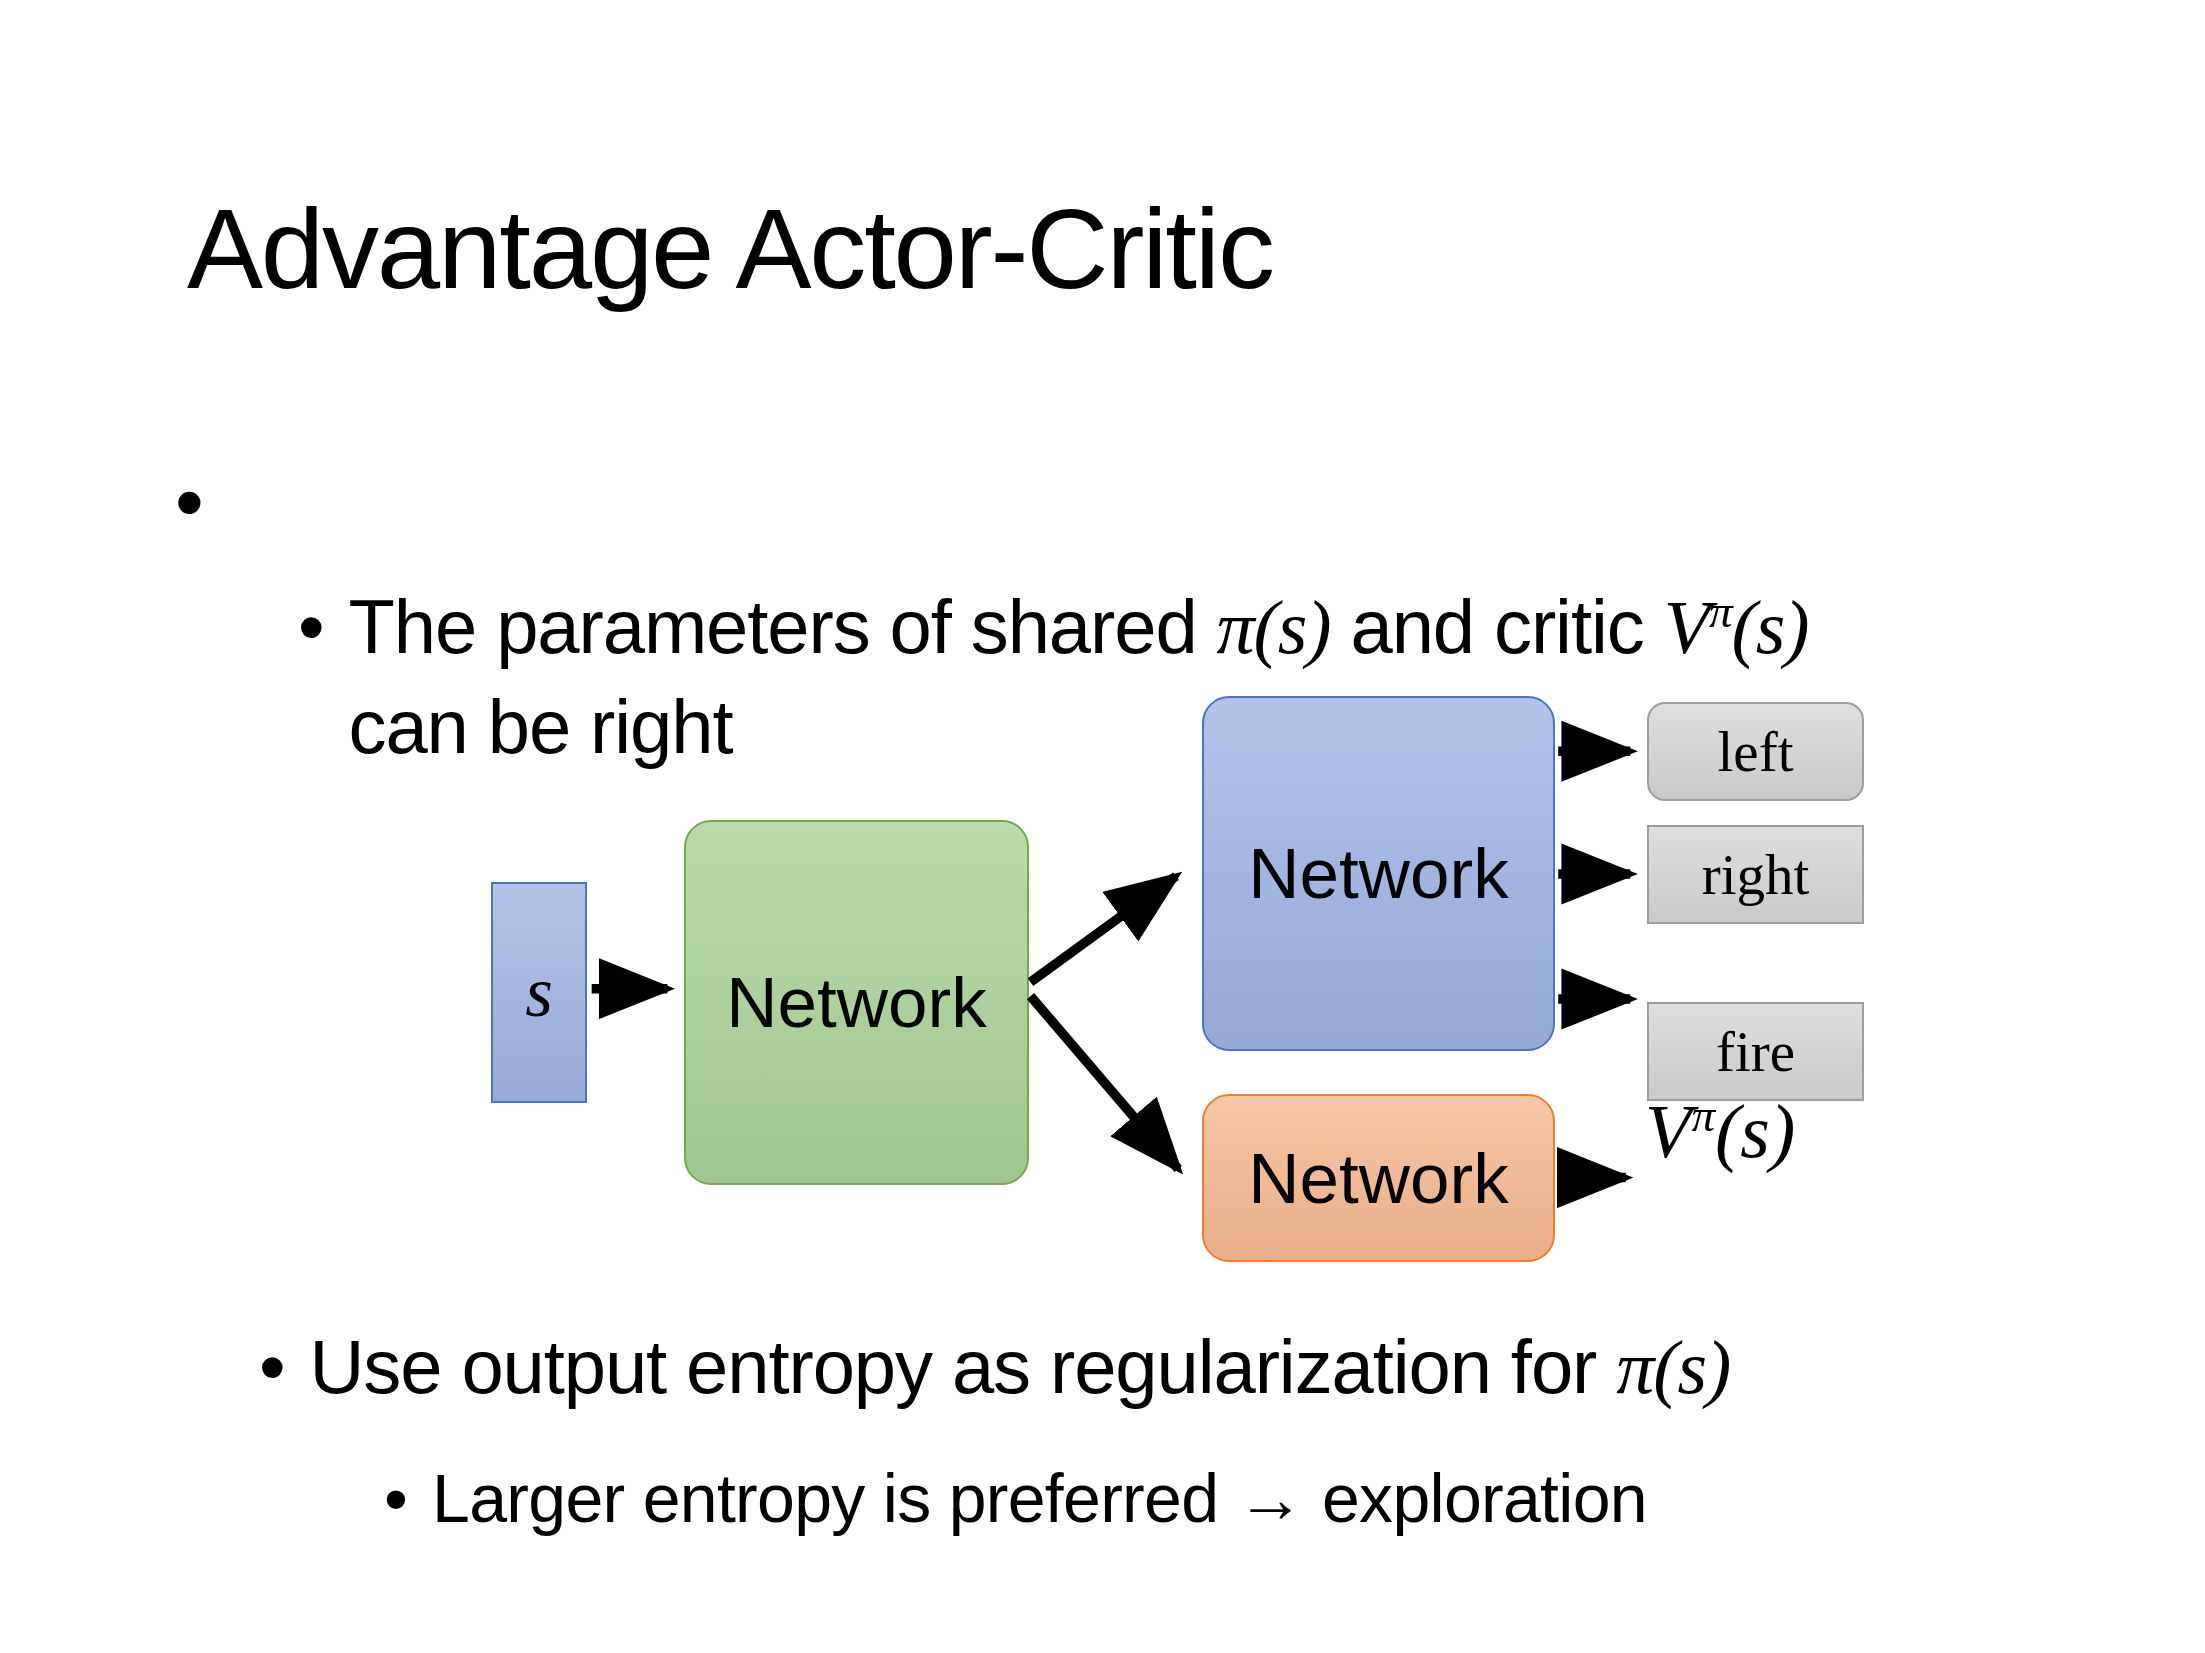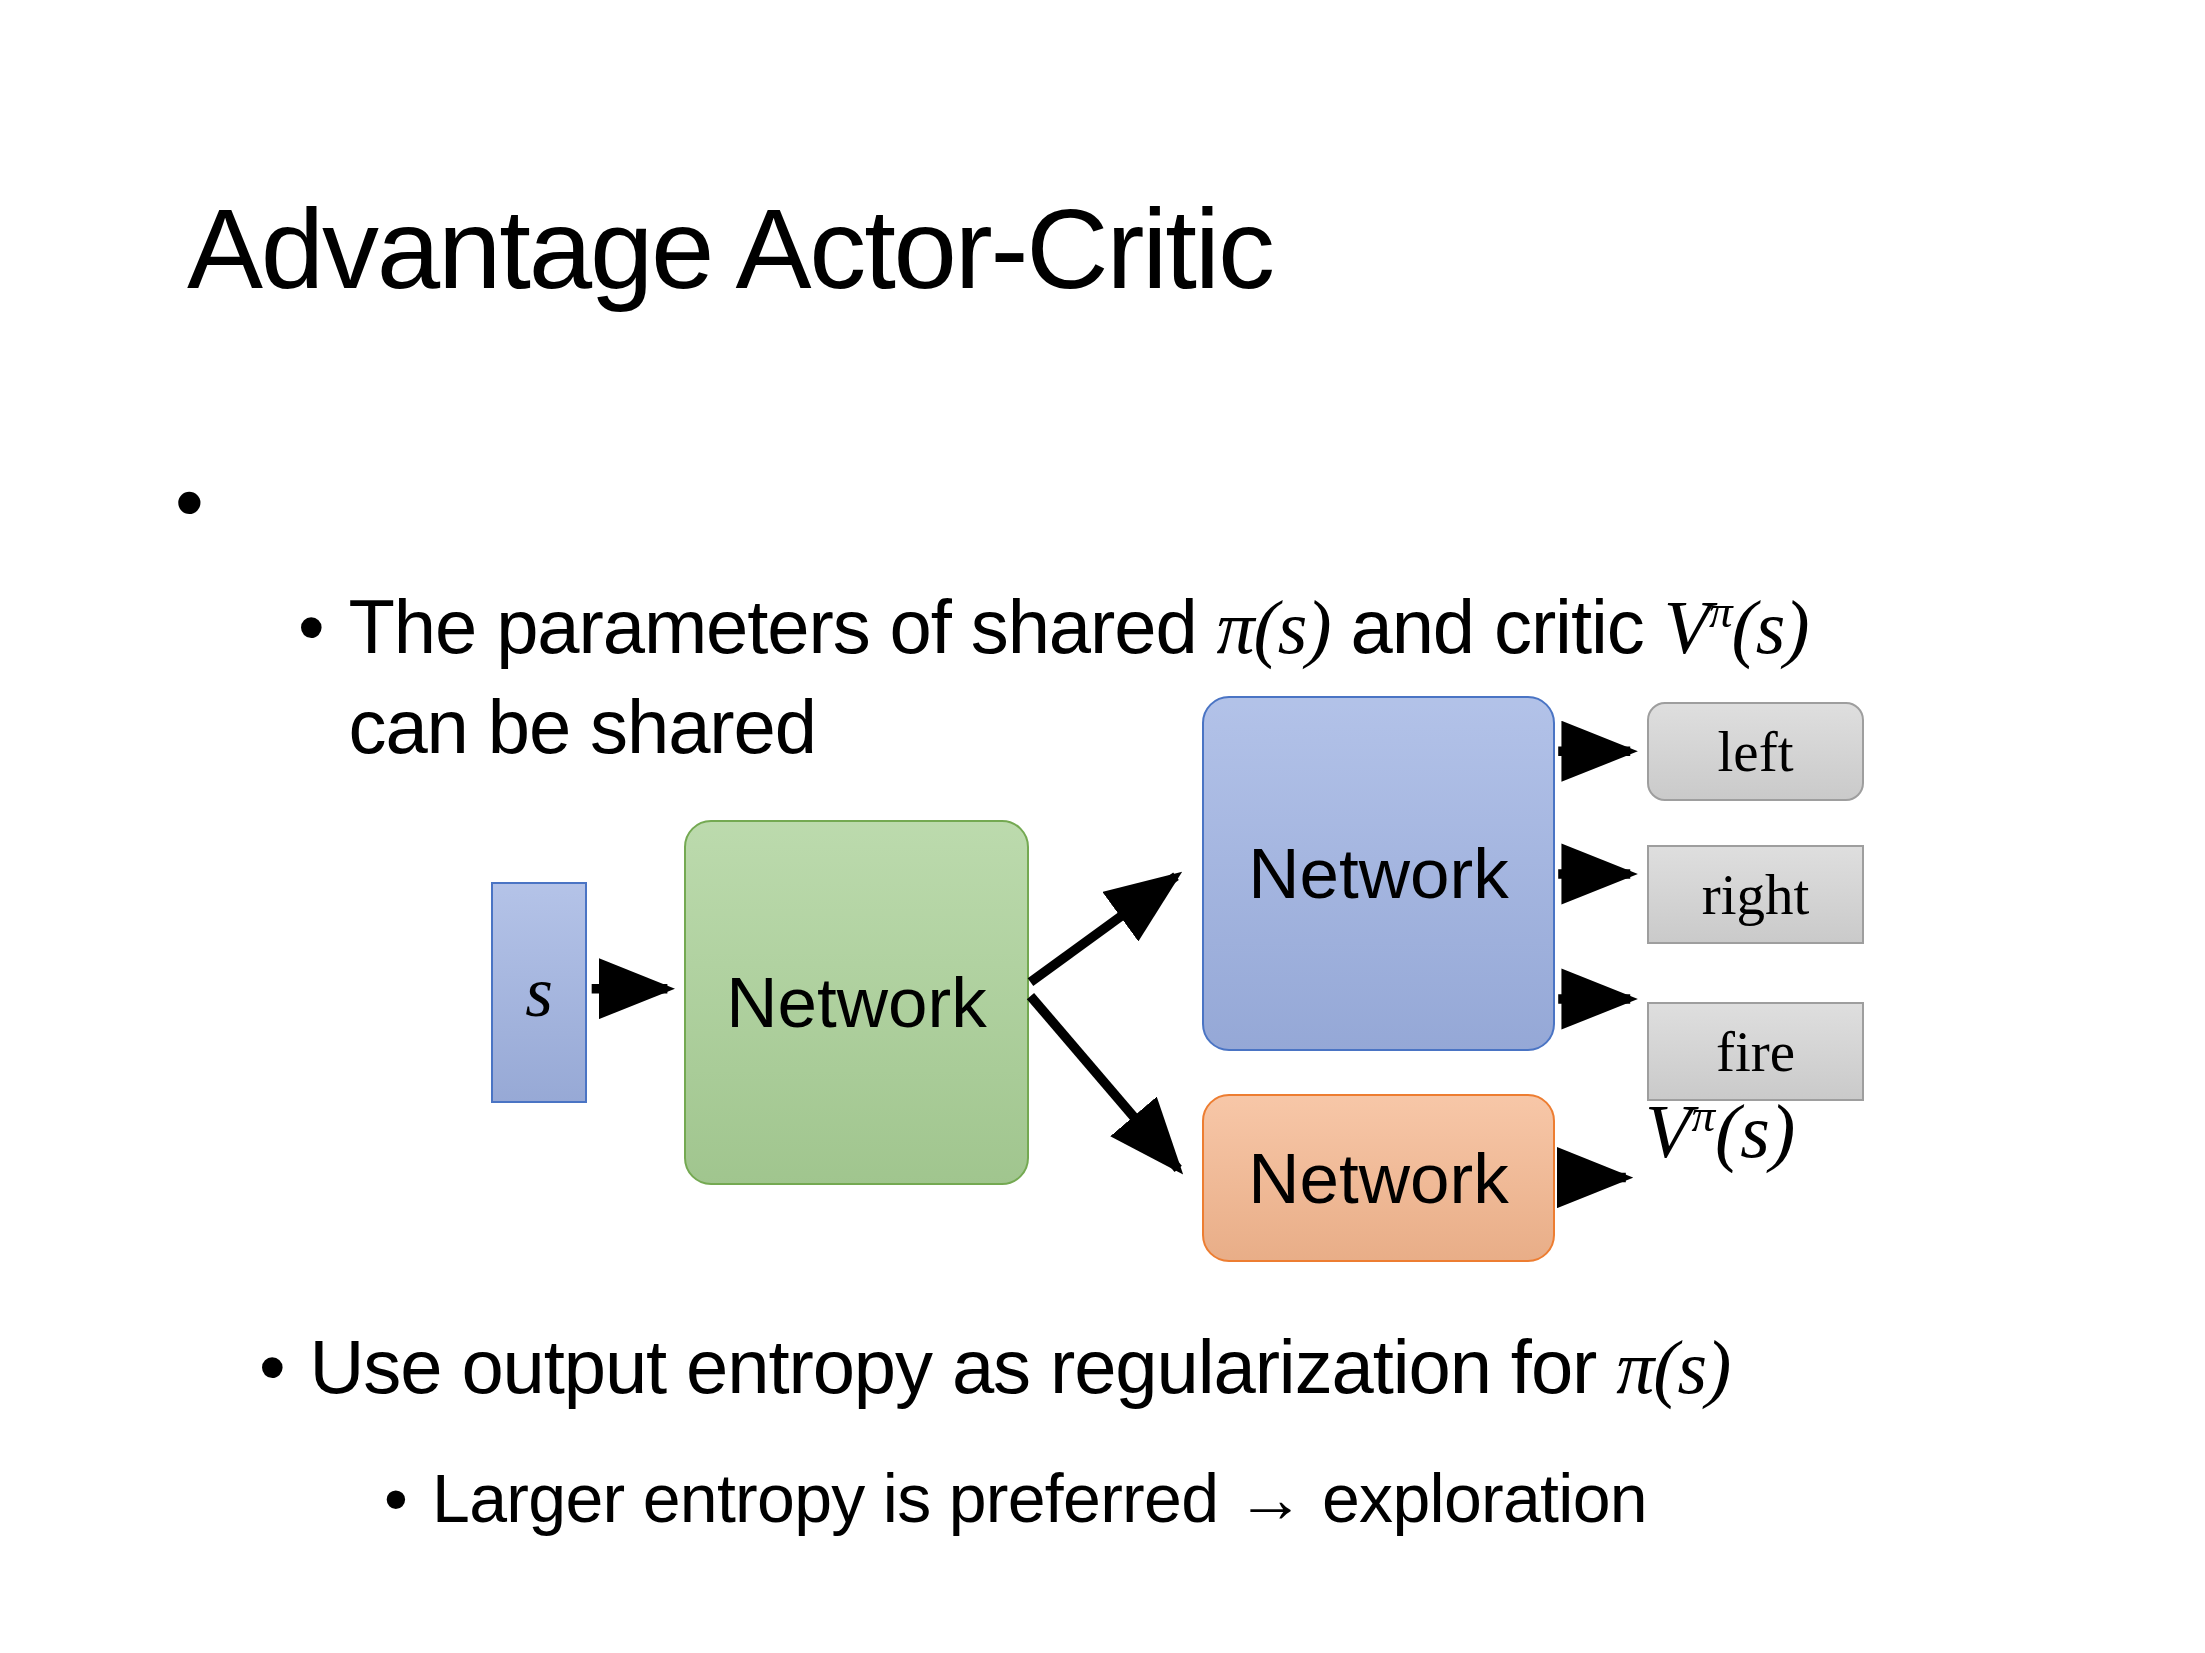--- a/index.html
+++ b/index.html
@@ -73,21 +73,21 @@
   <h1 class="title">Advantage Actor-Critic</h1>
 
   <div class="bullet-row lvl1" style="left:175px;top:448px;">
     <span class="bullet">•</span>
   </div>
 
   <div class="bullet-row lvl2" style="left:298px;top:577px;width:1713px;">
     <span class="bullet">•</span>
     <span>
       <span>The parameters of shared </span><span class="math"><span>π</span><span>(s)</span></span><span>  and critic </span><span class="math"><span>V</span><sup>π</sup><span>(s)</span></span><br>
-      <span>can be shared</span>
+      <span>can be right</span>
     </span>
   </div>
 
   <div class="box input-box" style="left:491px;top:882px;width:96px;height:221px;">
     <span class="math">s</span>
   </div>
 
   <div class="box net shared-box" style="left:684px;top:820px;width:345px;height:365px;">
     <span>Network</span>
   </div>
@@ -96,21 +96,21 @@
     <span>Network</span>
   </div>
 
   <div class="box net critic-box" style="left:1202px;top:1094px;width:353px;height:168px;">
     <span>Network</span>
   </div>
 
   <div class="box out-box" style="left:1647px;top:702px;width:217px;height:99px;border-radius:18px;">
     <span>left</span>
   </div>
-  <div class="box out-box" style="left:1647px;top:845px;width:217px;height:99px;">
+  <div class="box out-box" style="left:1647px;top:825px;width:217px;height:99px;">
     <span>right</span>
   </div>
   <div class="box out-box" style="left:1647px;top:1002px;width:217px;height:99px;">
     <span>fire</span>
   </div>
 
   <div class="value-label math">
     <span>V</span><sup>π</sup><span>(s)</span>
   </div>
 

